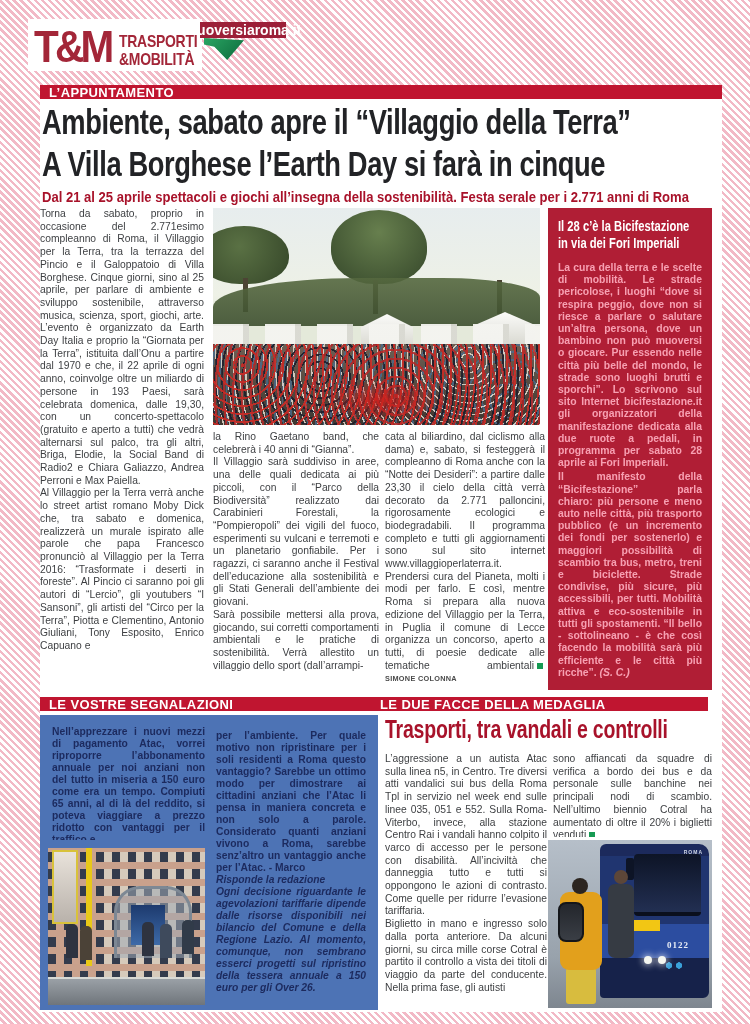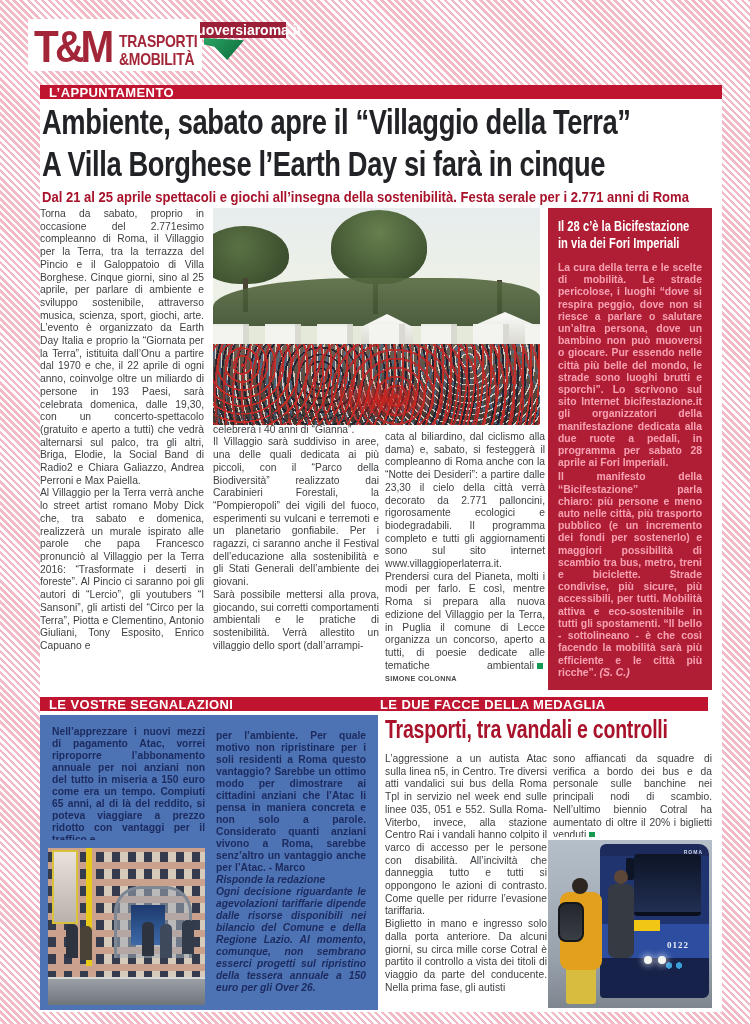--- a/index.html
+++ b/index.html
@@ -30,21 +30,21 @@
 
   .headline { position:absolute; left:2px; top:16px; color:#222326; }
   .headline .hl { display:block; font-size:35px; font-weight:bold; line-height:42px; letter-spacing:-.5px;
     transform:scaleX(.78); transform-origin:0 0; white-space:nowrap; }
   .standfirst { position:absolute; left:2px; top:103px; color:#a8122a; font-size:15px; font-weight:bold;
     transform:scaleX(.87); transform-origin:0 0; white-space:nowrap; }
 
   .body-col { position:absolute; font-size:10.3px; line-height:12.7px; color:#3d3f42; text-align:justify;
     white-space:pre-line; overflow:hidden; }
   .col1 { left:0;   top:123px; width:164px; height:488px; }
-  .col2 { left:173px; top:326px; width:166px; height:264px; }
+  .col2 { left:173px; top:346px; width:166px; height:264px; }
   .col3 { left:345px; top:346px; width:160px; height:264px; white-space:normal; }
   .byline { font-size:7.3px; font-weight:bold; color:#4a4a4a; letter-spacing:.3px; white-space:nowrap; }
   .sq { display:inline-block; width:6px; height:6px; margin:0 2px 0 3px; }
   .sq-green { background:#169a53; }
 
   
   .photo-main { position:absolute; left:173px; top:123px; width:327px; height:217px; overflow:hidden;
     background:linear-gradient(#e7edee 0%,#eef1e6 40%,#e4e9da 52%); }
   .treeband { position:absolute; left:0; top:70px; width:100%; height:48px;
     background:linear-gradient(#55683f,#3c4e2e); border-radius:45% 30% 0 0 / 60% 40% 0 0; opacity:.9; }

